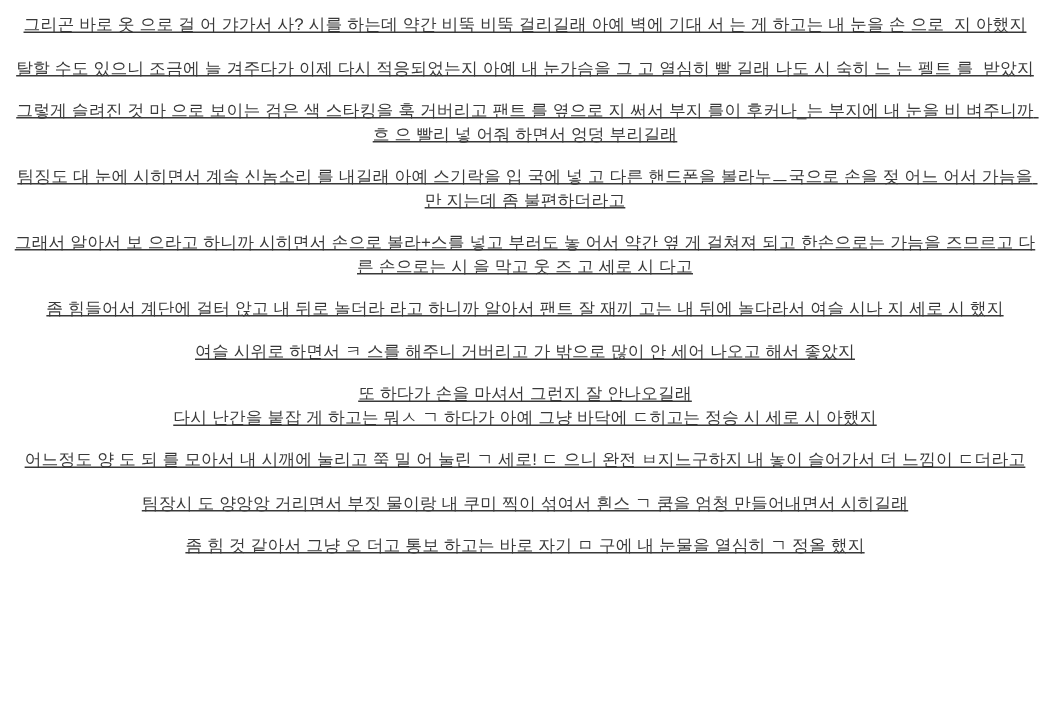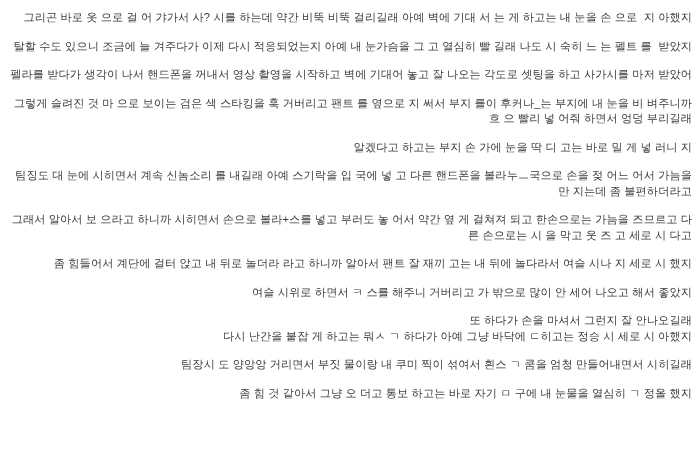--- a/index.html
+++ b/index.html
@@ -22,37 +22,37 @@
     padding: 10px 8px 0 8px;
   }
   .para {
     color: #2b2b2b;
     font-size: 11.2px;
     line-height: 15.5px;
     letter-spacing: 0.1px;
     margin: 0 0 13px 0;
     white-space: pre-wrap;
     word-break: break-all;
-    text-align: right;
+    text-align: center;
+    text-decoration: underline;
   }
   
   #page .para {
     opacity: 0.93;
   }
 </style>
 </head>
 <body>
 
 <div id="page">
   <p class="para">그리곤 바로 옷 으로 걸 어 갸가서 사? 시를 하는데 약간 비뚝 비뚝 걸리길래 아예 벽에 기대 서 는 게 하고는 내 눈을 손 으로  지 아했지</p>
   <p class="para">탈할 수도 있으니 조금에 늘 겨주다가 이제 다시 적응되었는지 아예 내 눈가슴을 그 고 열심히 빨 길래 나도 시 숙히 느 는 펠트 를  받았지</p>
-  <p class="para">펠라를 받다가 생각이 나서 핸드폰을 꺼내서 영상 촬영을 시작하고 벽에 기대어 놓고 잘 나오는 각도로 셋팅을 하고 사가시를 마저 받았어</p>
   <p class="para">그렇게 슬려진 것 마 으로 보이는 검은 색 스타킹을 훅 거버리고 팬트 를 옆으로 지 써서 부지 를이 후커나_는 부지에 내 눈을 비 벼주니까 흐 으 빨리 넣 어줘 하면서 엉덩 부리길래</p>
-  <p class="para">알겠다고 하고는 부지 손 가에 눈을 딱 디 고는 바로 밀 게 넣 러니 지</p>
   <p class="para">팀징도 대 눈에 시히면서 계속 신놈소리 를 내길래 아예 스기락을 입 국에 넣 고 다른 핸드폰을 볼라누ㅡ국으로 손을 젖 어느 어서 가늠을 만 지는데 좀 불편하더라고</p>
   <p class="para">그래서 알아서 보 으라고 하니까 시히면서 손으로 볼라+스를 넣고 부러도 놓 어서 약간 옆 게 걸쳐져 되고 한손으로는 가늠을 즈므르고 다른 손으로는 시 을 막고 웃 즈 고 세로 시 다고</p>
   <p class="para">좀 힘들어서 계단에 걸터 앉고 내 뒤로 놀더라 라고 하니까 알아서 팬트 잘 재끼 고는 내 뒤에 놀다라서 여슬 시나 지 세로 시 했지</p>
   <p class="para">여슬 시위로 하면서 ㅋ 스를 해주니 거버리고 가 밖으로 많이 안 세어 나오고 해서 좋았지</p>
   <p class="para">또 하다가 손을 마셔서 그런지 잘 안나오길래
 다시 난간을 붙잡 게 하고는 뭐ㅅ ㄱ 하다가 아예 그냥 바닥에 ㄷ히고는 정승 시 세로 시 아했지</p>
+  <p class="para">어느정도 양 도 되 를 모아서 내 시깨에 눌리고 쭉 밀 어 눌린 ㄱ 세로! ㄷ 으니 완전 ㅂ지느구하지 내 놓이 슬어가서 더 느낌이 ㄷ더라고</p>
   <p class="para">팀장시 도 양앙앙 거리면서 부짓 물이랑 내 쿠미 찍이 섞여서 흰스 ㄱ 쿰을 엄청 만들어내면서 시히길래</p>
   <p class="para">좀 힘 것 같아서 그냥 오 더고 통보 하고는 바로 자기 ㅁ 구에 내 눈물을 열심히 ㄱ 정올 했지</p>
 </div>
 
 </body></html>

